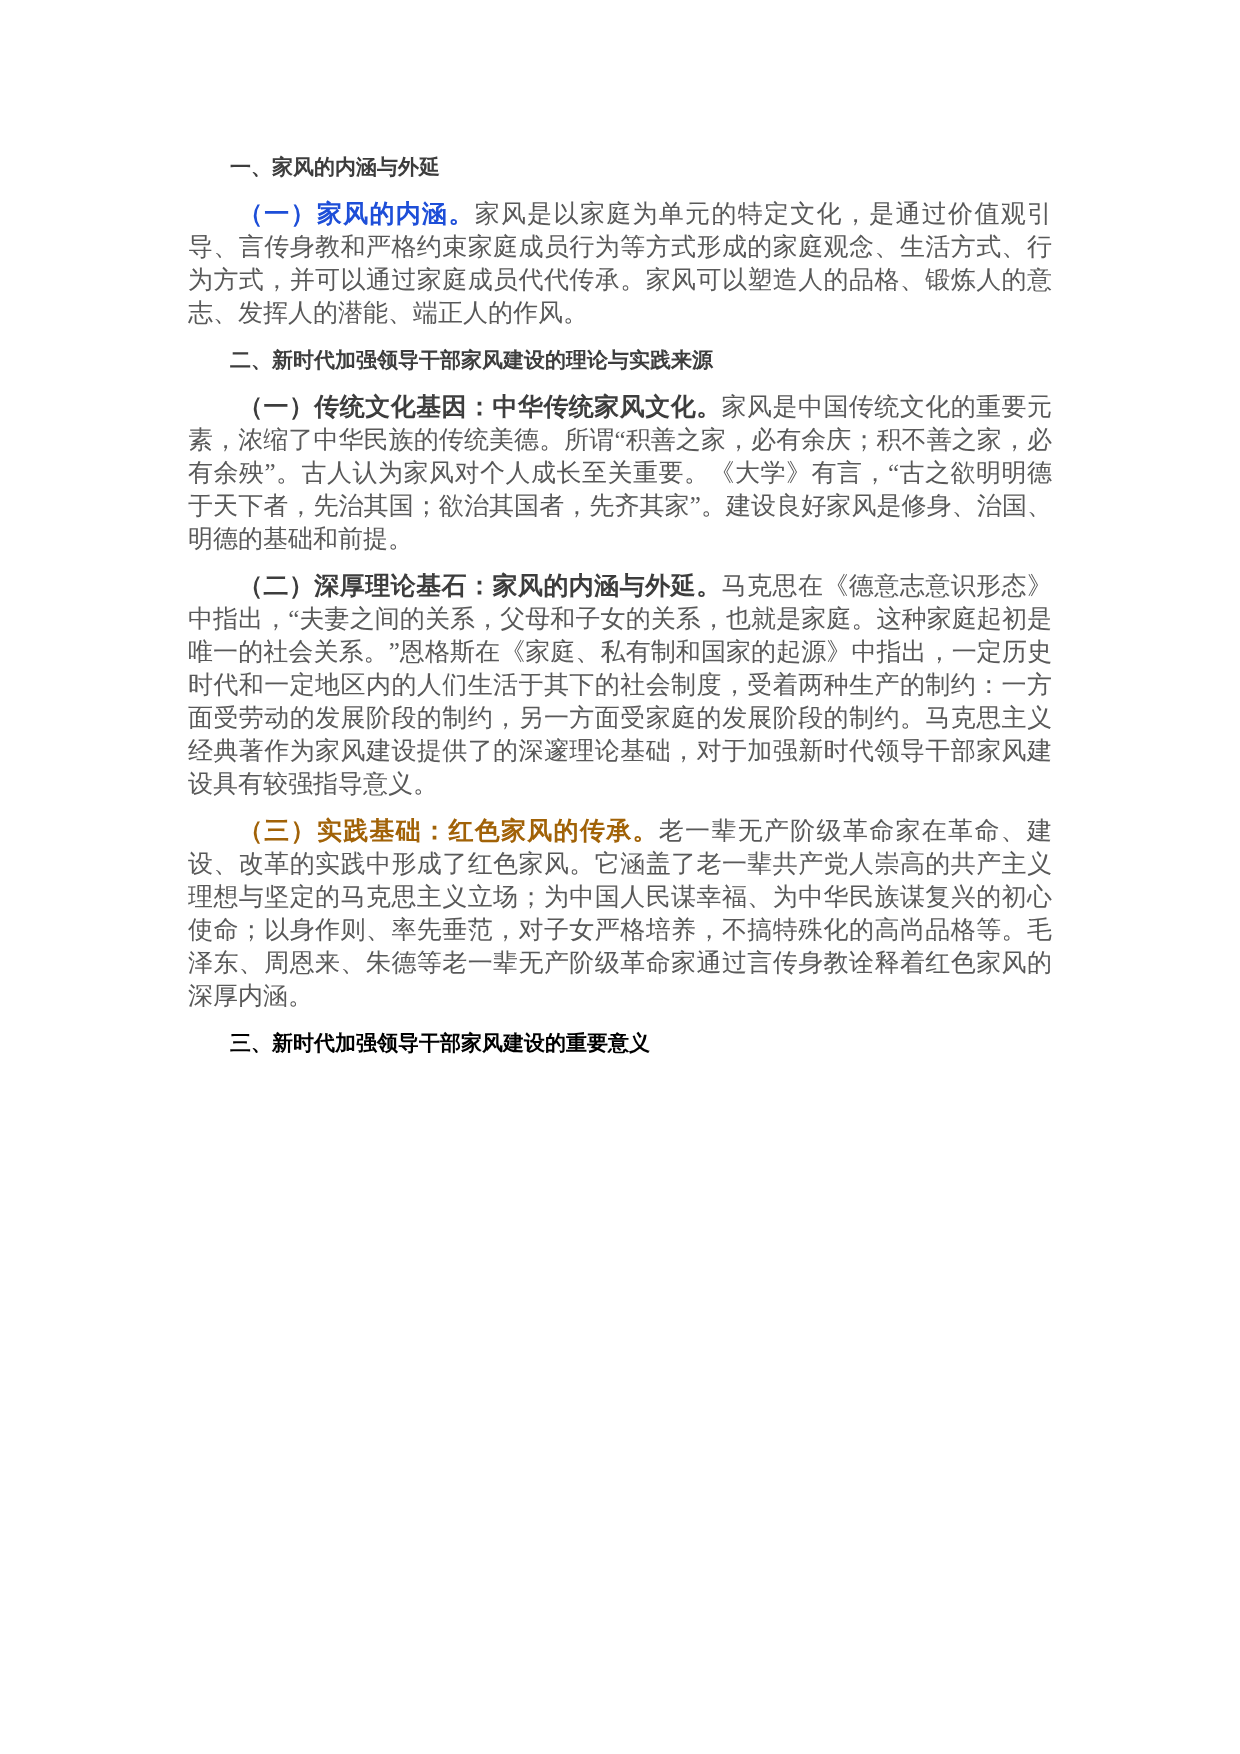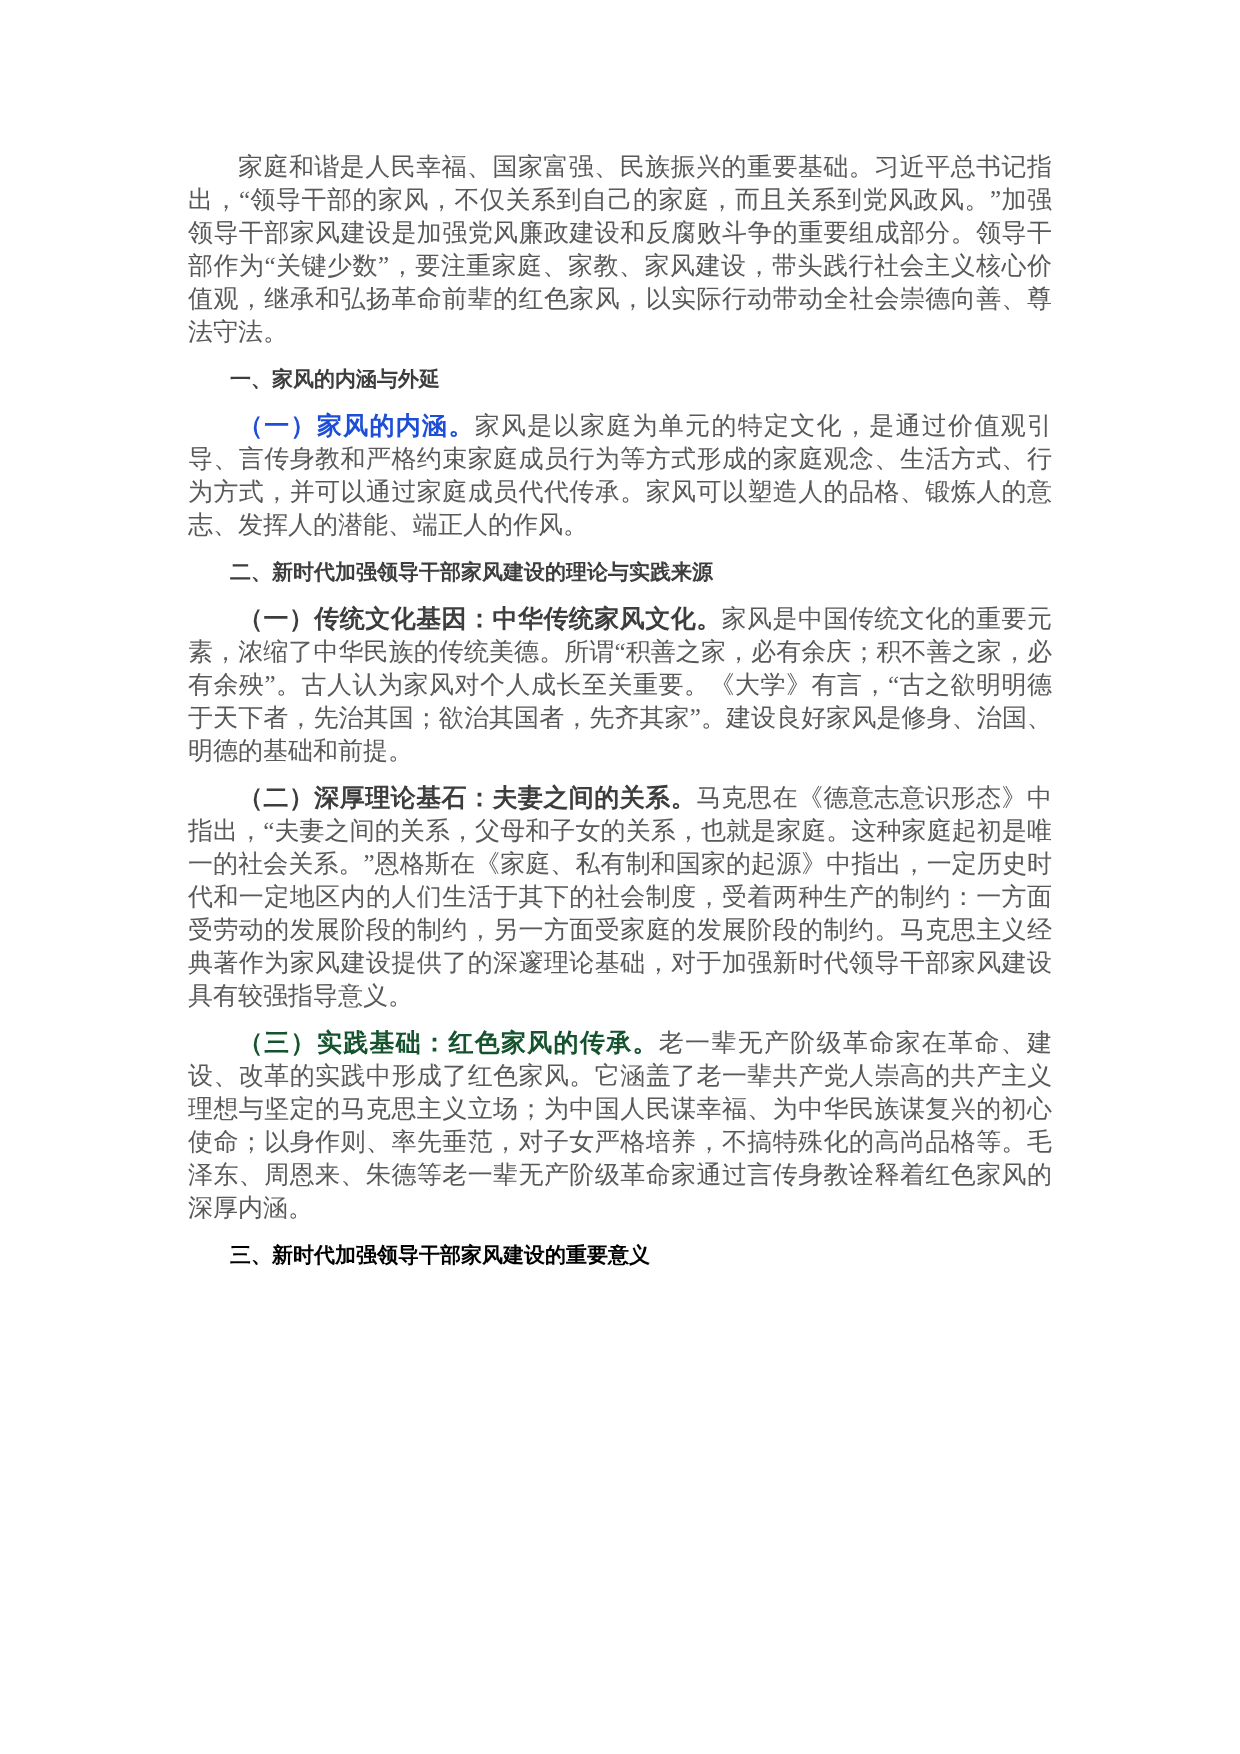--- a/index.html
+++ b/index.html
@@ -43,22 +43,21 @@
     color: #3d3d3d;
     text-align: left;
     text-indent: 2em;
   }
 </style>
 </head>
 <body>
 
 <div class="page" style="background: rgb(255, 255, 255);">
   <div class="doc-body">
-      <p class="doc-paragraph" style="color: rgb(89, 89, 89);">家庭和谐是人民幸福、国家富强、民族振兴的重要基础。习近平总书记指出，“领导干部的家风，不仅关系到自己的家庭，而且关系到党风政风。”加强领导干部家风建设是加强党风廉政建设和反腐败斗争的重要组成部分。领导干部作为“关键少数”，要注重家庭、家教、家风建设，带头践行社会主义核心价值观，继承和弘扬革命前辈的红色家风，以实际行动带动全社会崇德向善、尊法守法。</p>
       <h2 class="doc-heading" style="color: rgb(61, 61, 61);">一、家风的内涵与外延</h2>
       <p class="doc-paragraph" style="color: rgb(89, 89, 89);"><strong class="doc-lead" style="color: #1d4ed8;">（一）家风的内涵。</strong>家风是以家庭为单元的特定文化，是通过价值观引导、言传身教和严格约束家庭成员行为等方式形成的家庭观念、生活方式、行为方式，并可以通过家庭成员代代传承。家风可以塑造人的品格、锻炼人的意志、发挥人的潜能、端正人的作风。</p>
       <h2 class="doc-heading" style="color: rgb(61, 61, 61);">二、新时代加强领导干部家风建设的理论与实践来源</h2>
       <p class="doc-paragraph" style="color: rgb(89, 89, 89);"><strong class="doc-lead" style="color: rgb(61, 61, 61);">（一）传统文化基因：中华传统家风文化。</strong>家风是中国传统文化的重要元素，浓缩了中华民族的传统美德。所谓“积善之家，必有余庆；积不善之家，必有余殃”。古人认为家风对个人成长至关重要。《大学》有言，“古之欲明明德于天下者，先治其国；欲治其国者，先齐其家”。建设良好家风是修身、治国、明德的基础和前提。</p>
-      <p class="doc-paragraph" style="color: rgb(89, 89, 89);"><strong class="doc-lead" style="color: rgb(61, 61, 61);">（二）深厚理论基石：夫妻之间的关系。</strong>马克思在《德意志意识形态》中指出，“夫妻之间的关系，父母和子女的关系，也就是家庭。这种家庭起初是唯一的社会关系。”恩格斯在《家庭、私有制和国家的起源》中指出，一定历史时代和一定地区内的人们生活于其下的社会制度，受着两种生产的制约：一方面受劳动的发展阶段的制约，另一方面受家庭的发展阶段的制约。马克思主义经典著作为家风建设提供了的深邃理论基础，对于加强新时代领导干部家风建设具有较强指导意义。</p>
-      <p class="doc-paragraph" style="color: rgb(89, 89, 89);"><strong class="doc-lead" style="color: #14532d; margin-top: 40px;">（三）实践基础：红色家风的传承。</strong>老一辈无产阶级革命家在革命、建设、改革的实践中形成了红色家风。它涵盖了老一辈共产党人崇高的共产主义理想与坚定的马克思主义立场；为中国人民谋幸福、为中华民族谋复兴的初心使命；以身作则、率先垂范，对子女严格培养，不搞特殊化的高尚品格等。毛泽东、周恩来、朱德等老一辈无产阶级革命家通过言传身教诠释着红色家风的深厚内涵。</p>
+      <p class="doc-paragraph" style="color: rgb(89, 89, 89);"><strong class="doc-lead" style="color: rgb(61, 61, 61);">（二）深厚理论基石：家风的内涵与外延。</strong>马克思在《德意志意识形态》中指出，“夫妻之间的关系，父母和子女的关系，也就是家庭。这种家庭起初是唯一的社会关系。”恩格斯在《家庭、私有制和国家的起源》中指出，一定历史时代和一定地区内的人们生活于其下的社会制度，受着两种生产的制约：一方面受劳动的发展阶段的制约，另一方面受家庭的发展阶段的制约。马克思主义经典著作为家风建设提供了的深邃理论基础，对于加强新时代领导干部家风建设具有较强指导意义。</p>
+      <p class="doc-paragraph" style="color: rgb(89, 89, 89);"><strong class="doc-lead" style="color: #a16207; margin-top: 40px;">（三）实践基础：红色家风的传承。</strong>老一辈无产阶级革命家在革命、建设、改革的实践中形成了红色家风。它涵盖了老一辈共产党人崇高的共产主义理想与坚定的马克思主义立场；为中国人民谋幸福、为中华民族谋复兴的初心使命；以身作则、率先垂范，对子女严格培养，不搞特殊化的高尚品格等。毛泽东、周恩来、朱德等老一辈无产阶级革命家通过言传身教诠释着红色家风的深厚内涵。</p>
       <h2 class="doc-heading" style="color: #000000;">三、新时代加强领导干部家风建设的重要意义</h2>
     </div>
 </div>
 
 </body></html>

